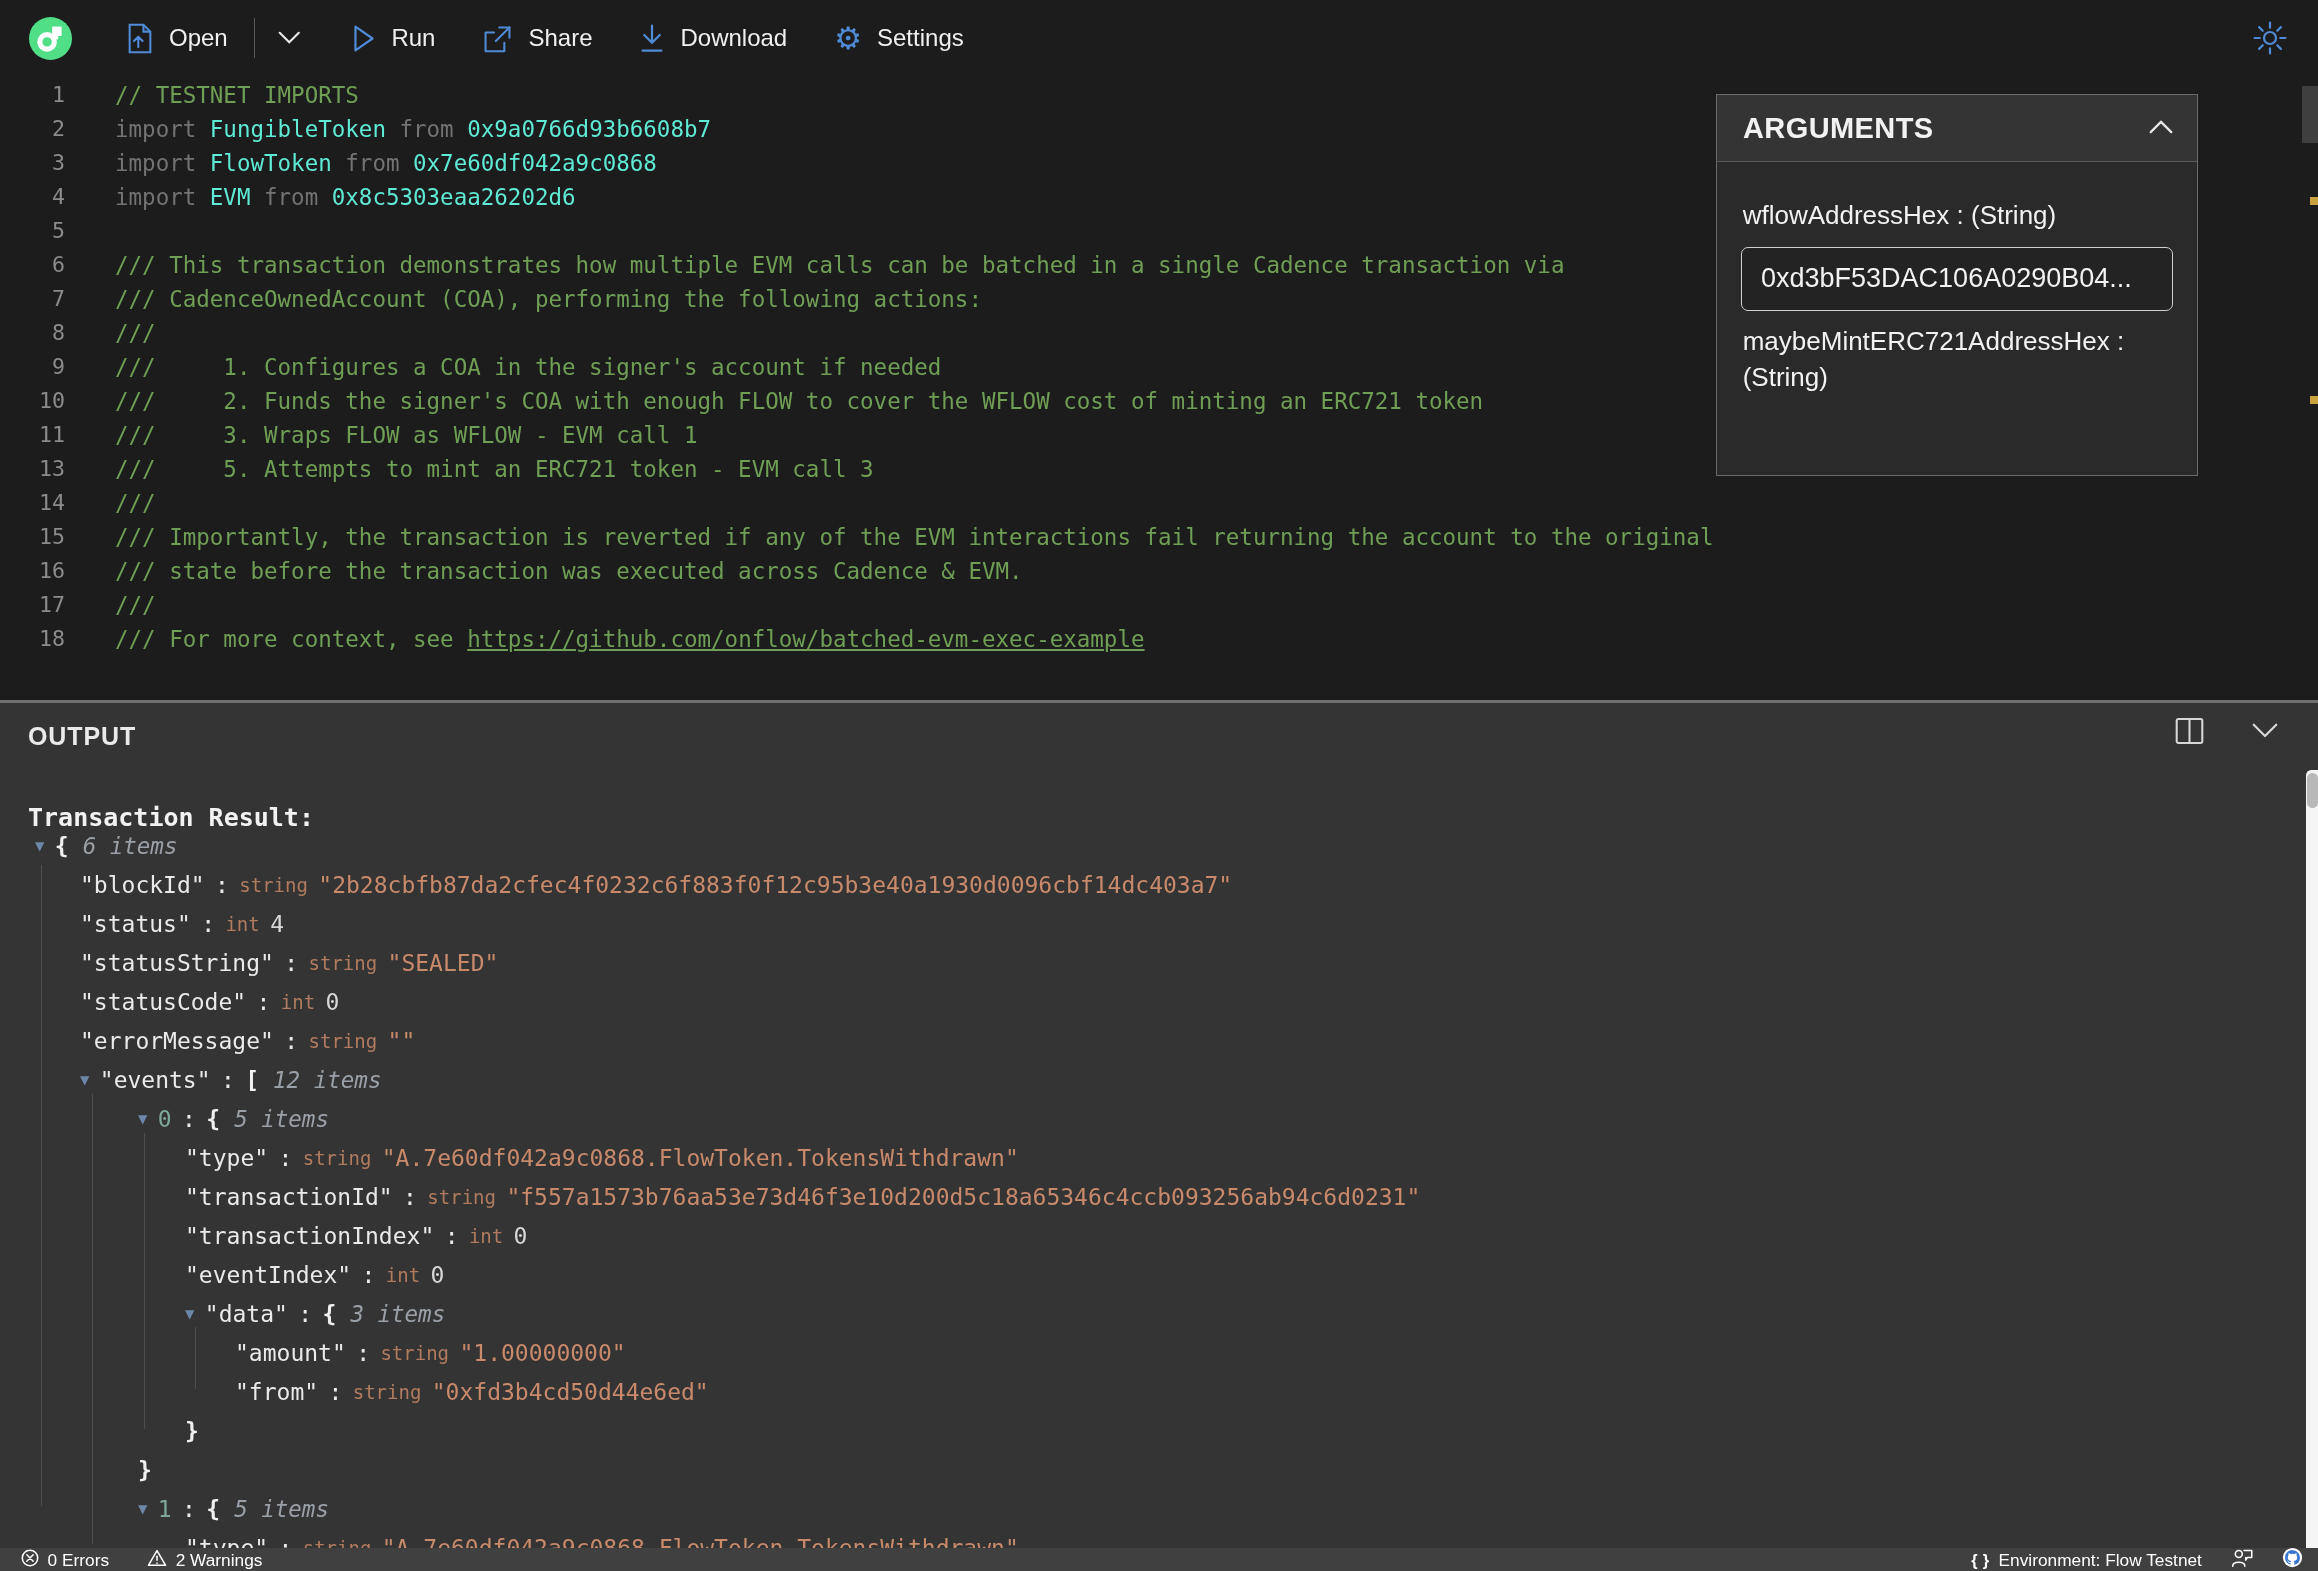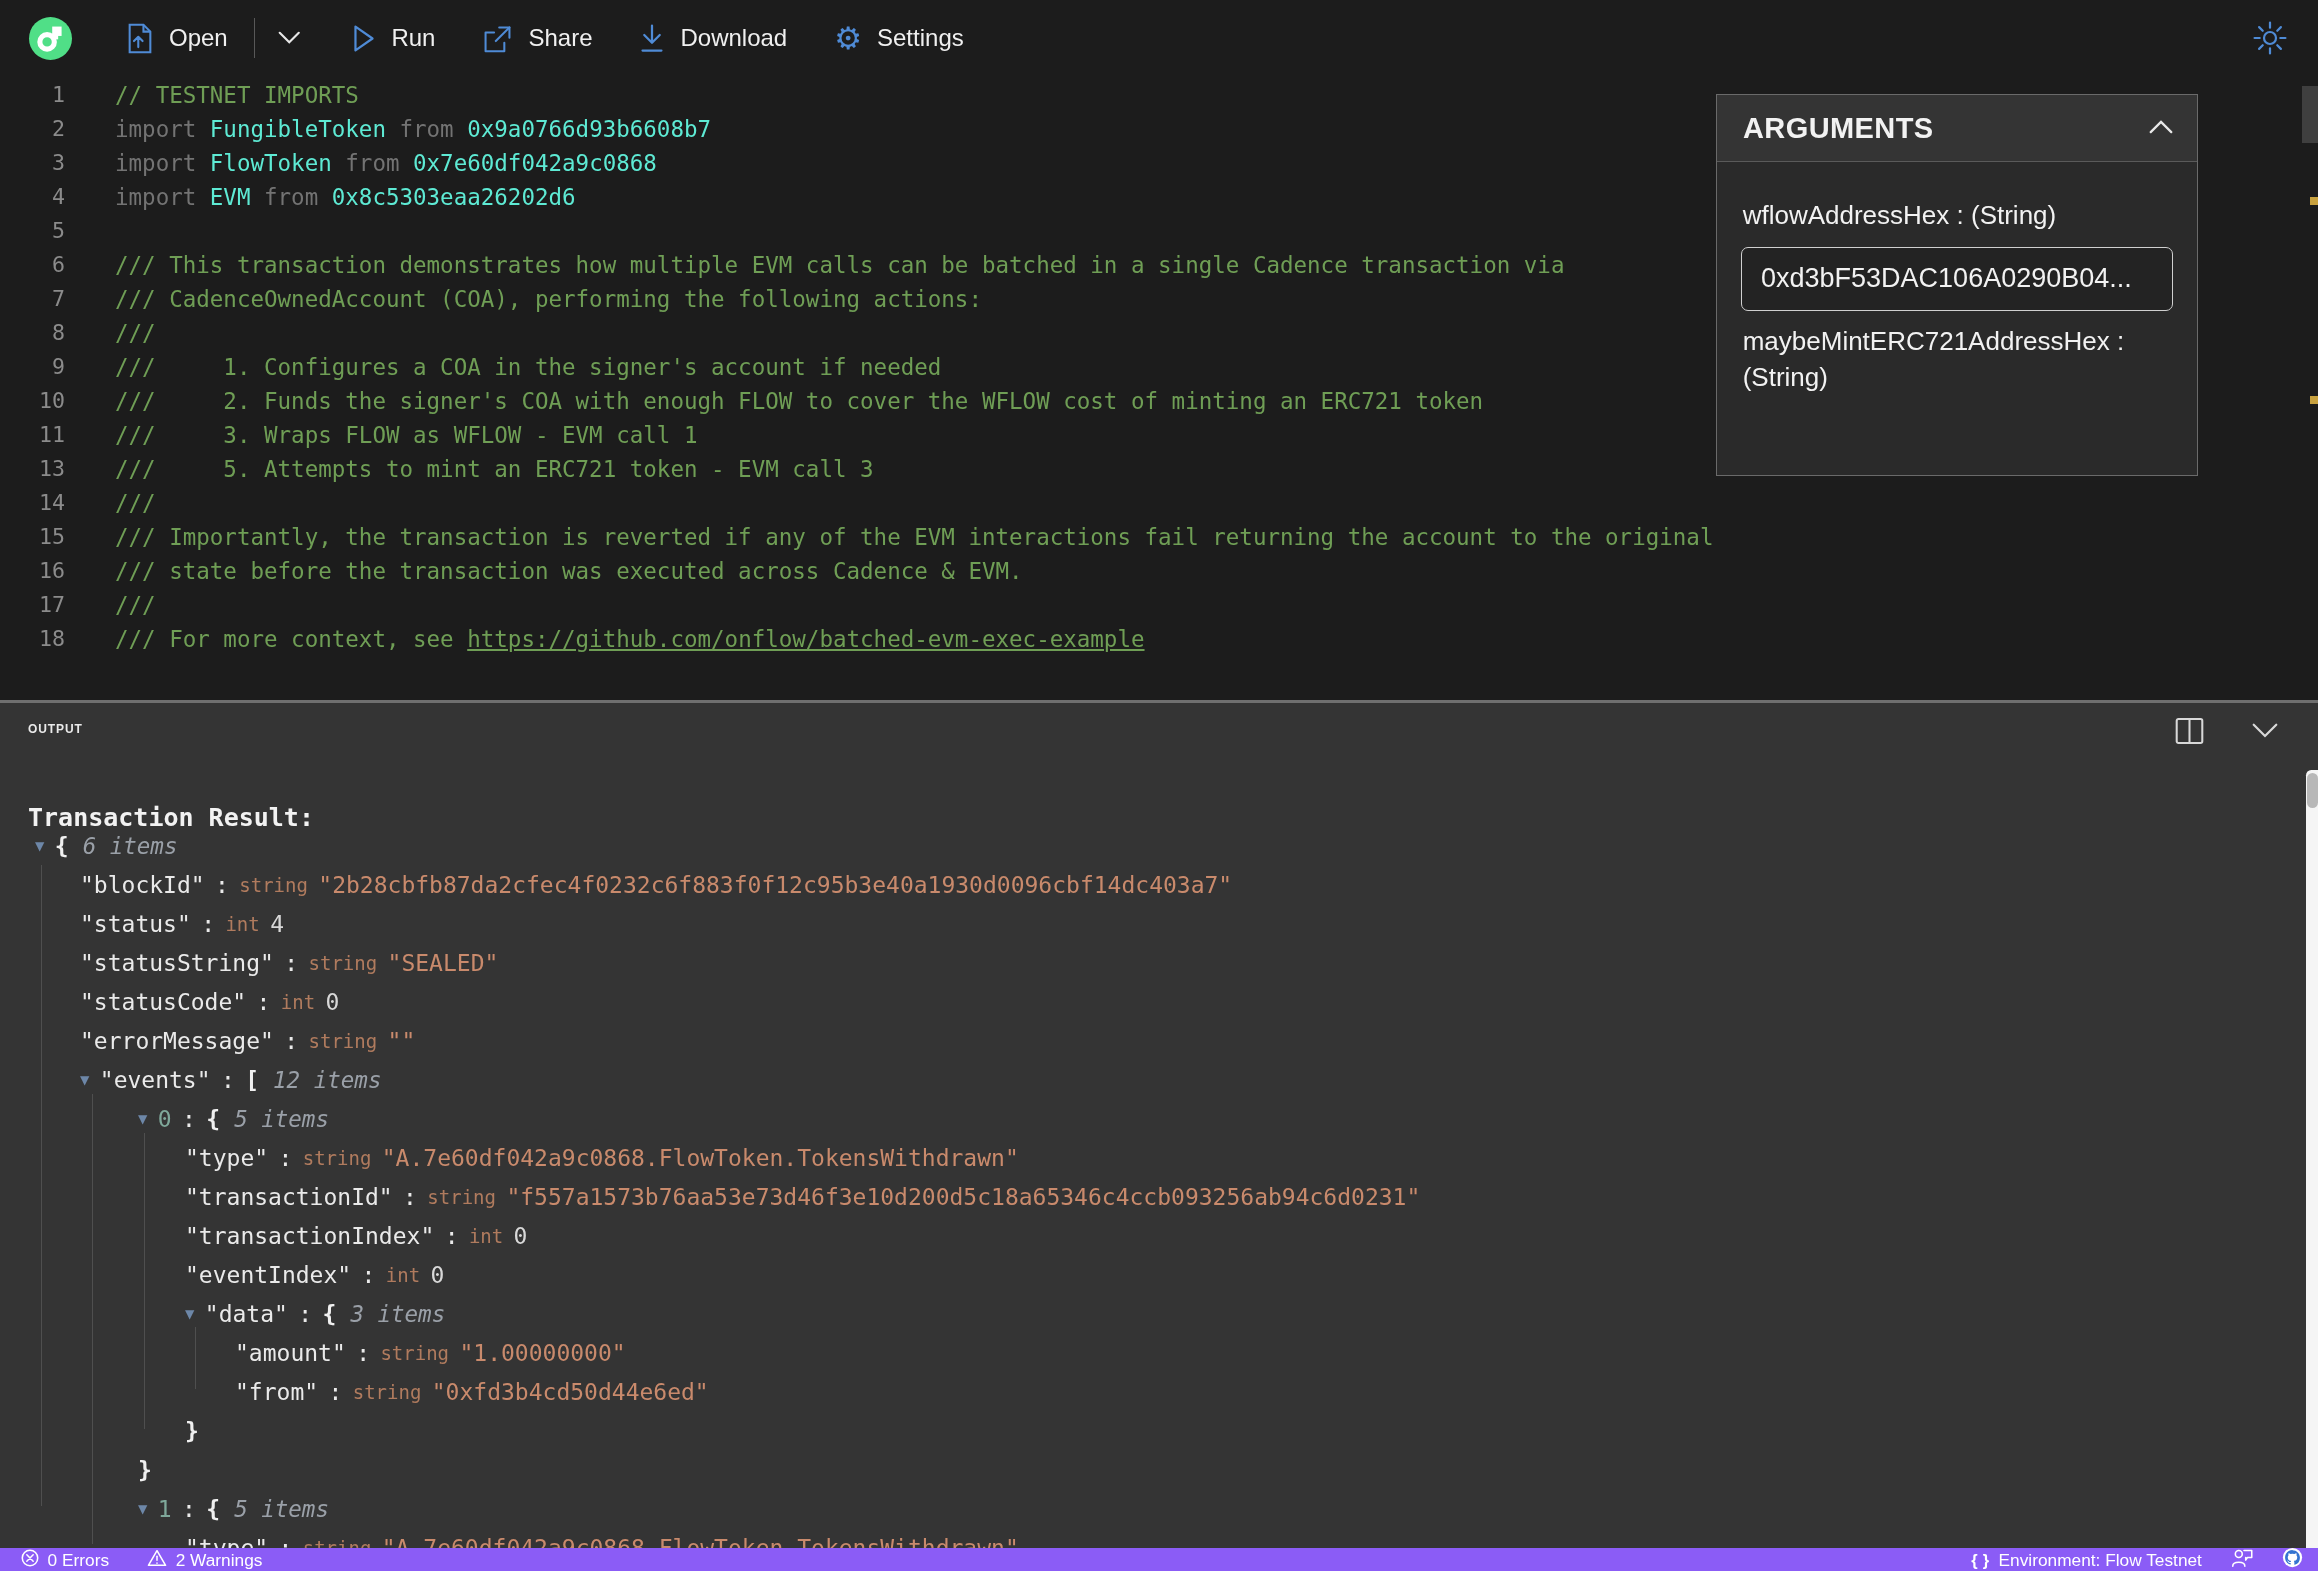--- a/index.html
+++ b/index.html
@@ -37,21 +37,21 @@
   .args-title { color:#f2f2f2; font-size:29px; font-weight:bold; letter-spacing:0.4px; }
   .args-body { padding:22.5px 24px 0 24px; }
   .arg-label { color:#f2f2f2; font-size:26px; margin:12px 1.7px 14px 1.7px; line-height:36px; }
   .arg-input { height:64px; border:1.7px solid #d0d0d0; border-radius:7px; background:#232323;
                color:#f2f2f2; font-size:27px; display:flex; align-items:center;
                padding:0 19px; white-space:nowrap; overflow:hidden; }
 
   
   .divider { position:absolute; top:700px; left:0; right:0; height:2.6px; background:#6f6f6f; }
   .output { position:absolute; top:703px; left:0; right:0; height:845px; background:#343434; overflow:hidden; }
-  .out-title { position:absolute; top:19px; left:28px; color:#eaeaea; font-size:12px;
+  .out-title { position:absolute; top:19px; left:28px; color:#eaeaea; font-size:25px;
                font-weight:bold; letter-spacing:0.9px; }
   .out-icons { position:absolute; top:14px; right:41px; display:flex; gap:48px; align-items:center; }
 
   .tx-line { position:absolute; left:28px; font-family:"DejaVu Sans Mono", monospace;
              font-size:25px; color:#f2f2f2; white-space:pre; }
   .tx-label { font-weight:bold; }
   .tx-sel { background:#5878a8; padding:2.6px 5.2px 4.3px 5.2px; border-radius:1.7px; }
 
   .json-tree { position:absolute; top:123px; left:0; right:17.3px; height:723px; overflow:hidden;
                font-family:"DejaVu Sans Mono", monospace; font-size:23px; }
@@ -63,21 +63,21 @@
   .t-type { color:#b07b5e; font-size:19px; margin-right:10.4px; }
   .t-str { color:#c98a6c; } .t-int { color:#d8d8d8; }
   .t-items { color:#9aa0a8; font-style:italic; font-size:22.5px; }
   .guide { position:absolute; width:0.9px; background:#4f4f4f; }
 
   .out-scroll { position:absolute; right:0; top:67px; width:13px; bottom:0; background:#f5f5f5;
                 border-top-left-radius:5.2px; }
   .out-thumb { position:absolute; right:0.9px; top:2.6px; width:11.2px; height:35px; background:#b8b8b8; border-radius:6px; }
 
   
-  .statusbar { position:absolute; left:0; right:0; bottom:0; height:24px; background:#8b5cf6;
+  .statusbar { position:absolute; left:0; right:0; bottom:0; height:24px; background:#404040;
                display:flex; align-items:center; color:#ffffff; font-size:17.3px; padding:0 15.6px 0 21px; }
   .sb-item { display:flex; align-items:center; gap:8.6px; margin-right:38px; }
   .sb-right { margin-left:auto; display:flex; align-items:center; gap:29px; }
   .sb-braces { font-size:16.4px; font-weight:bold; letter-spacing:0.9px; }
 </style>
 </head>
 <body>
 
 <div class="app">
 

